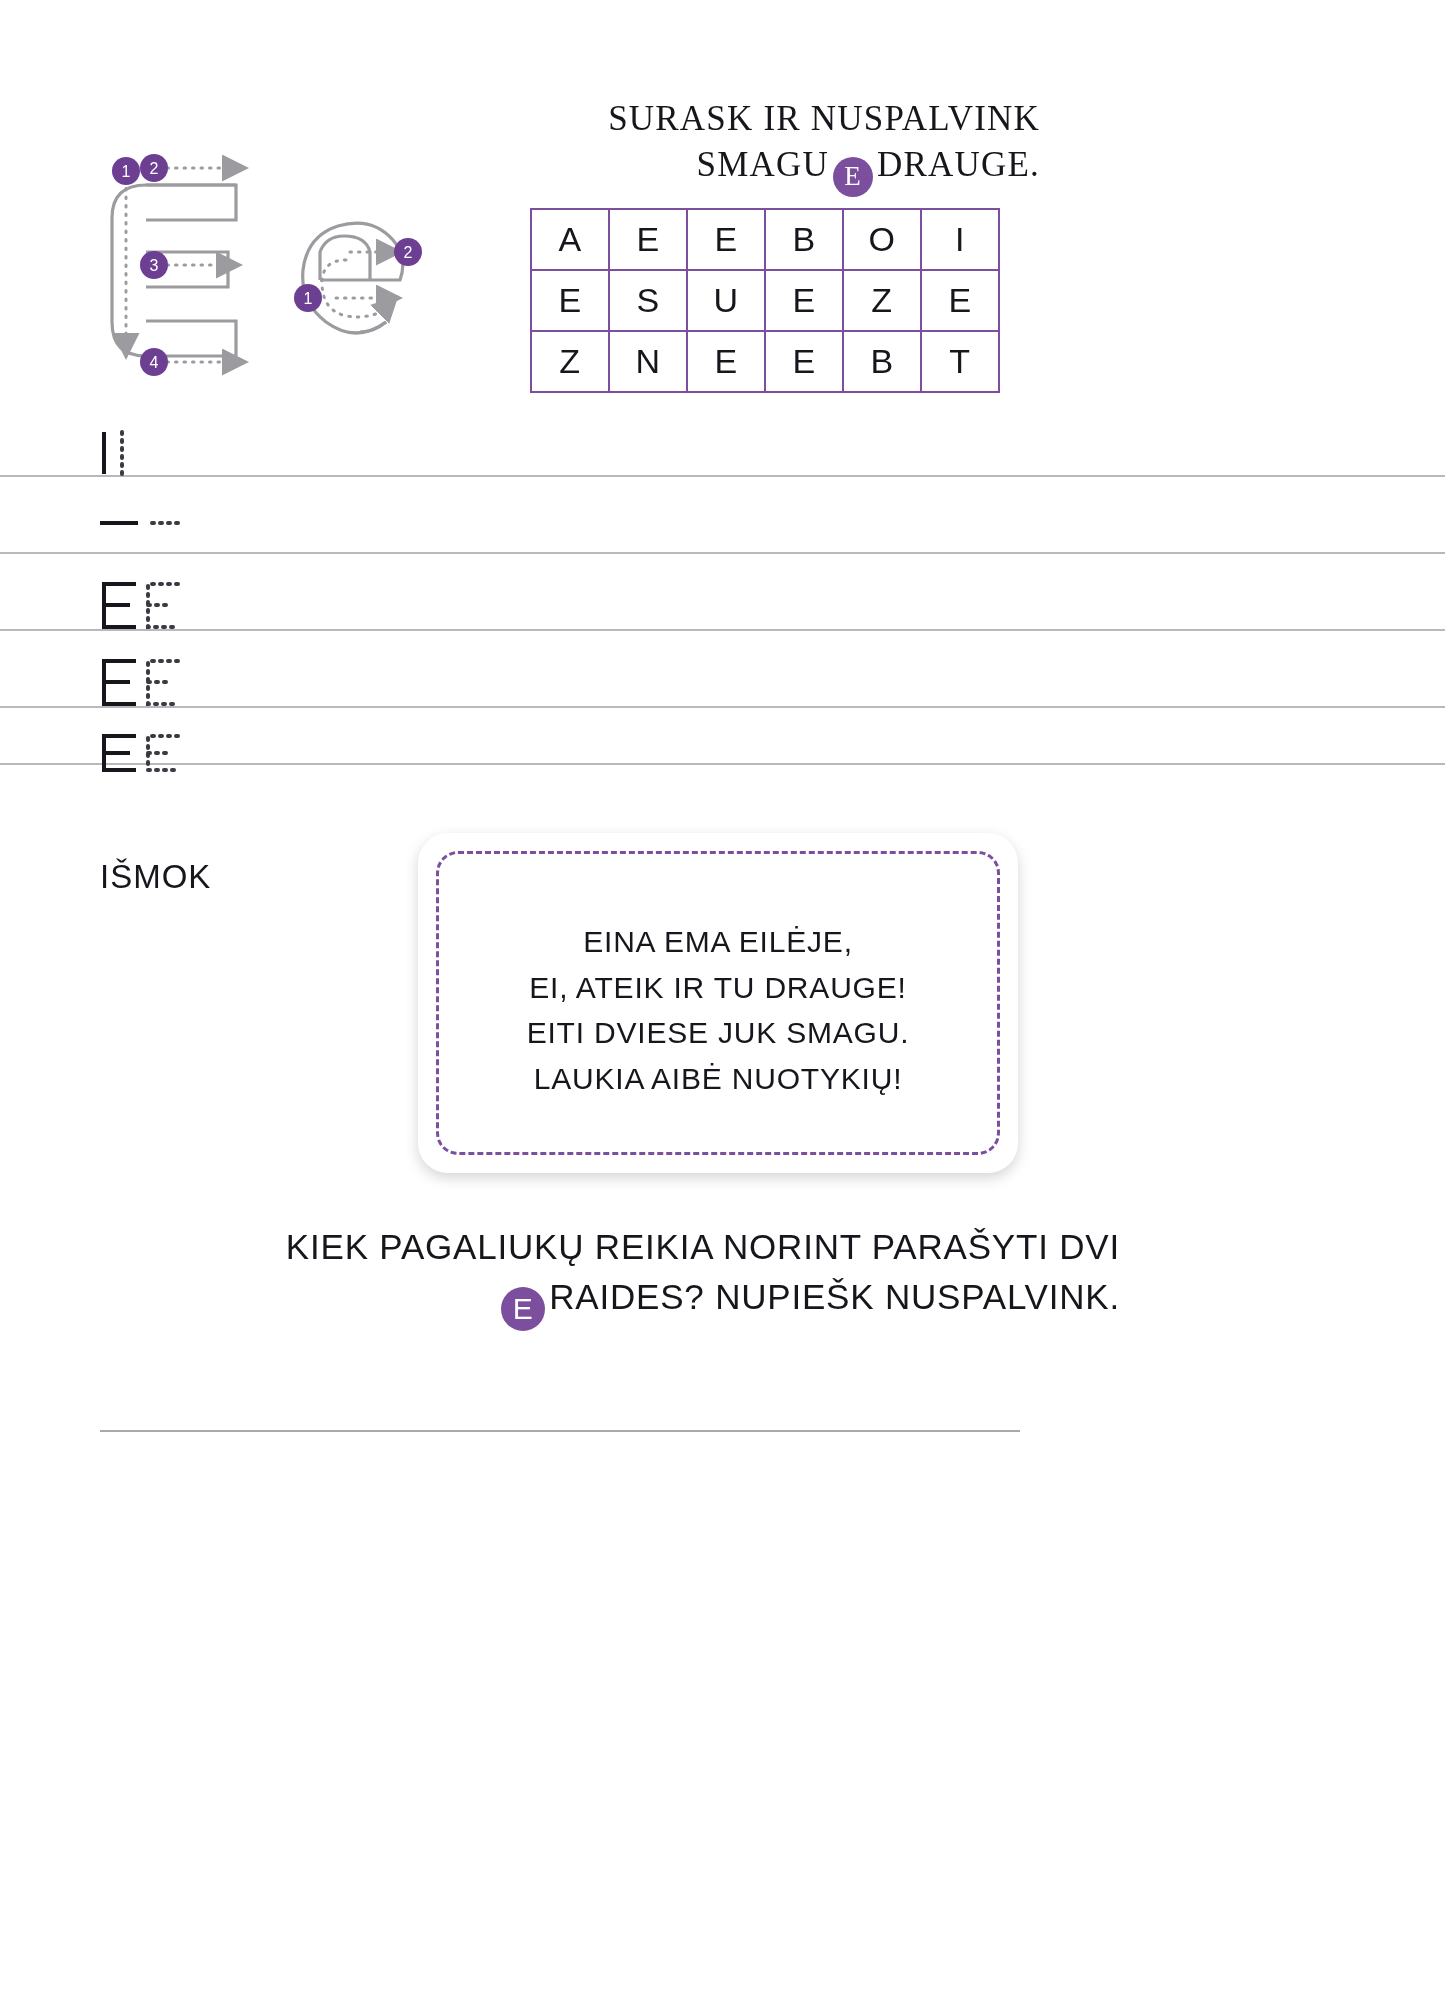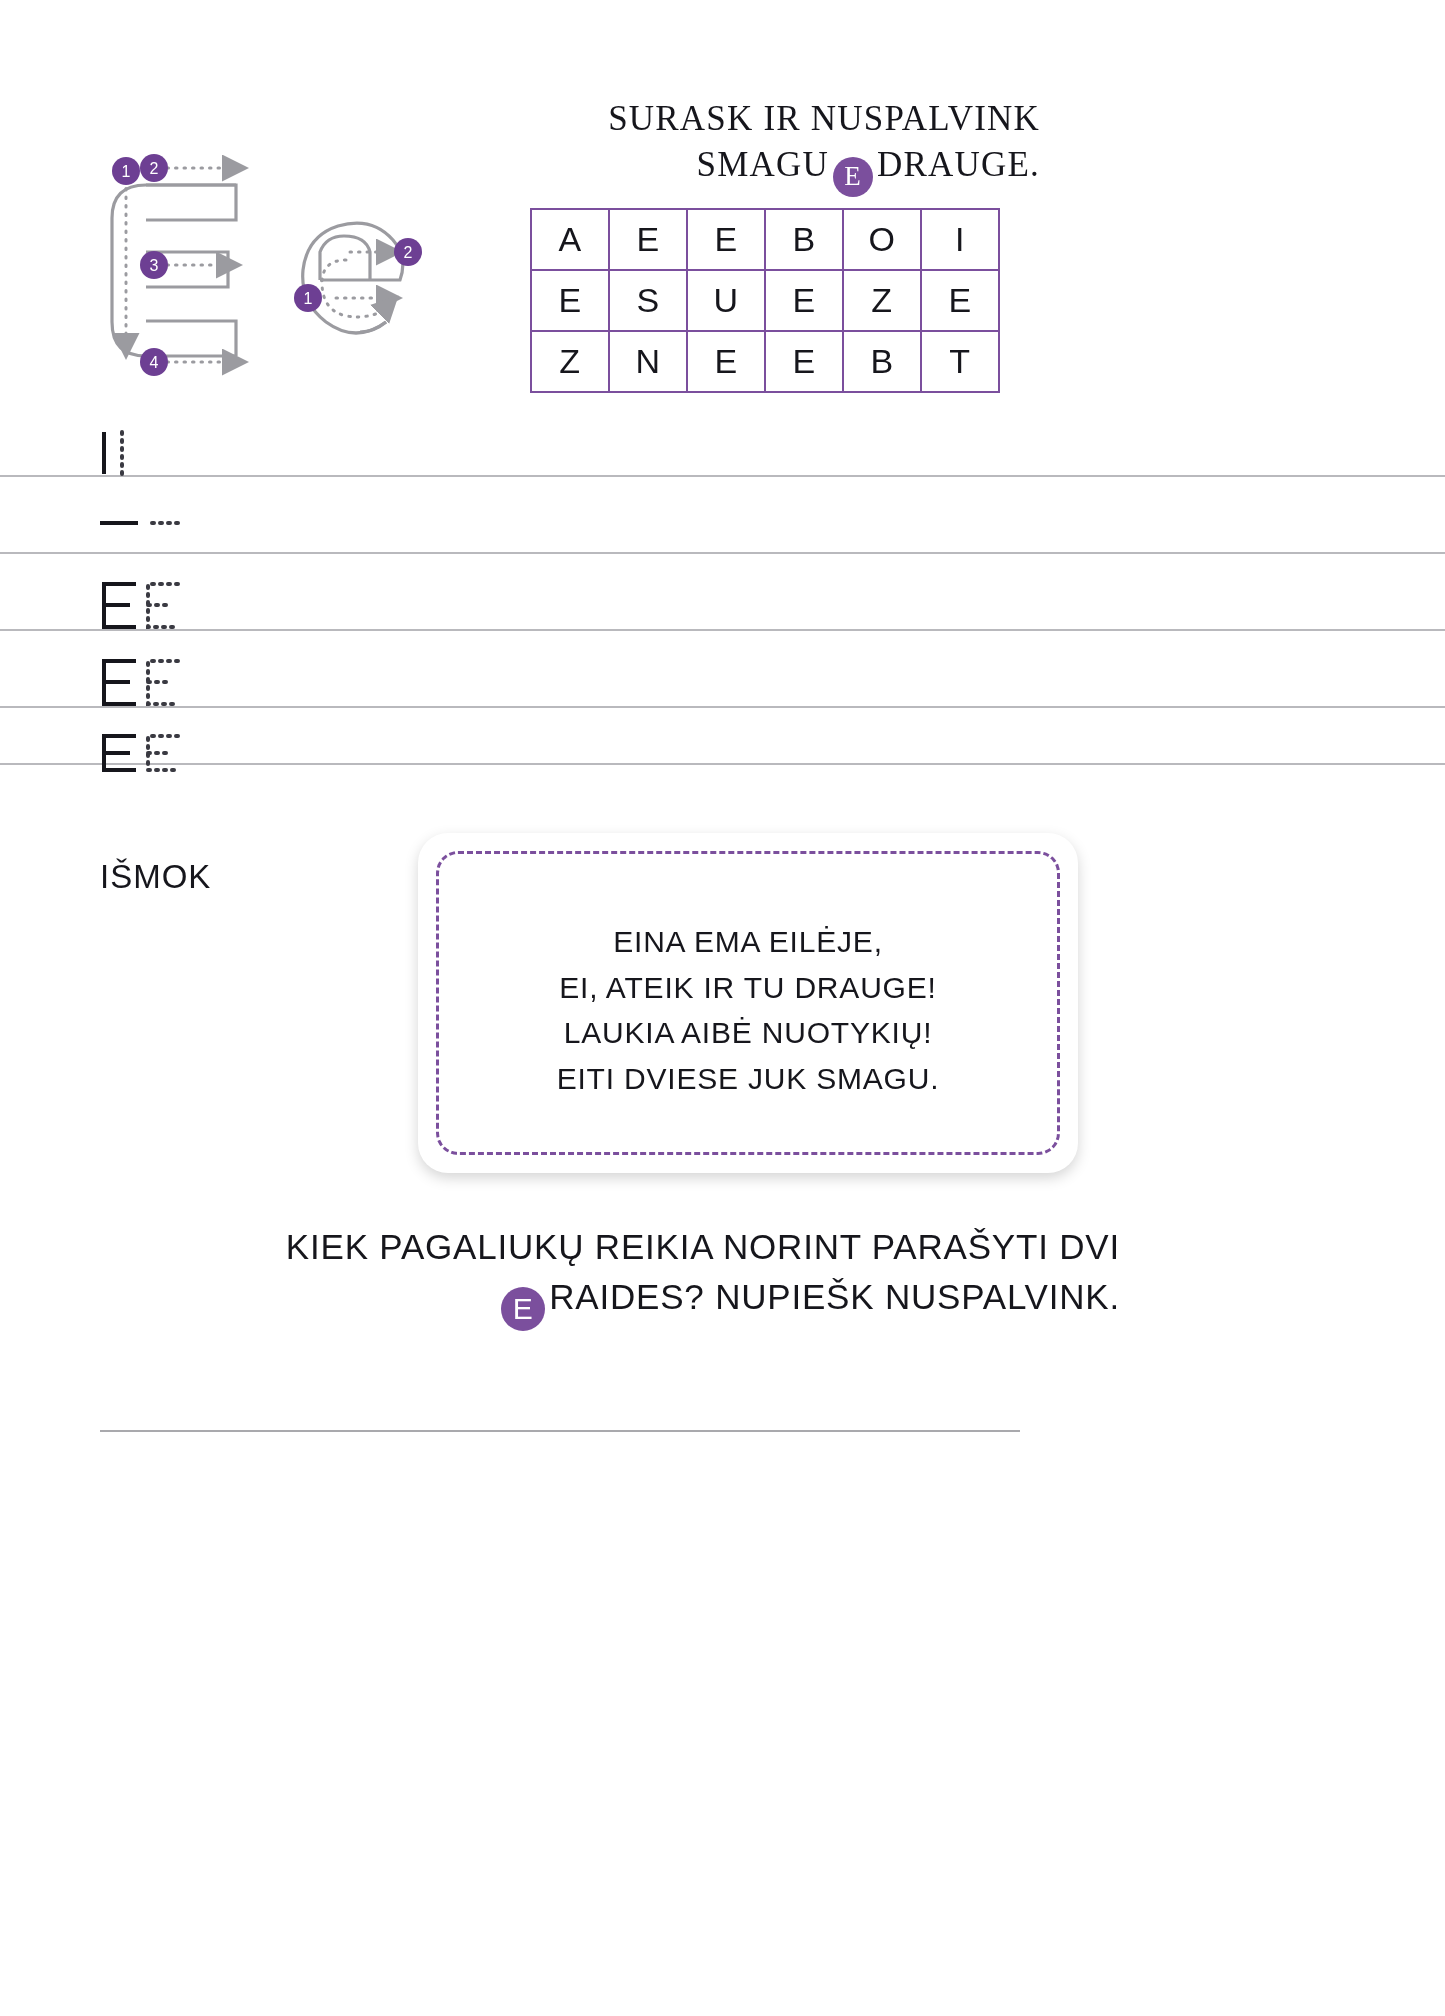--- a/index.html
+++ b/index.html
@@ -63,21 +63,21 @@
   .ismok {
     position: absolute; left: 100px; top: 855px; width: 300px;
     font-size: 33px; font-weight: 300; color: #16161c;
     line-height: 1.33; letter-spacing: 1px;
   }
   .ismok span { display:block; }
 
   
   .poem-card {
     position: absolute; left: 418px; top: 833px;
-    width: 660px; height: 340px;
+    width: 600px; height: 340px;
     background: #ffffff;
     border-radius: 30px;
     box-shadow: 0 5px 14px rgba(0,0,0,0.17);
   }
   .poem-dash {
     position: absolute; left: 18px; top: 18px; right: 18px; bottom: 18px;
     border: 3px dashed #7b4f9d;
     border-radius: 22px;
   }
   .poem-text {
@@ -243,22 +243,22 @@
 
   <div class="ismok">
     <span>IŠMOK</span>
   </div>
 
   <div class="poem-card">
     <div class="poem-dash"></div>
     <div class="poem-text">
       <span>EINA EMA EILĖJE,</span>
       <span>EI, ATEIK IR TU DRAUGE!</span>
+      <span>EITI DVIESE JUK SMAGU.</span>
       <span>LAUKIA AIBĖ NUOTYKIŲ!</span>
-      <span>EITI DVIESE JUK SMAGU.</span>
     </div>
   </div>
 
   <div class="question">
     <span class="ln">KIEK PAGALIUKŲ REIKIA NORINT PARAŠYTI DVI</span>
     <span class="ln"><span class="ebadge big">E</span><span>RAIDES? NUPIEŠK NUSPALVINK.</span></span>
   </div>
 
   <div class="footrule"></div>
 

